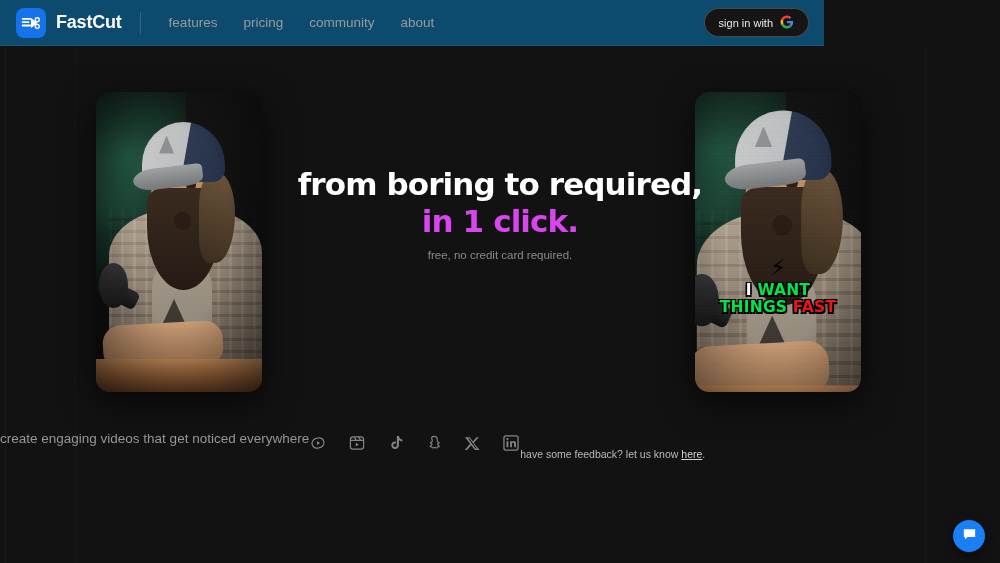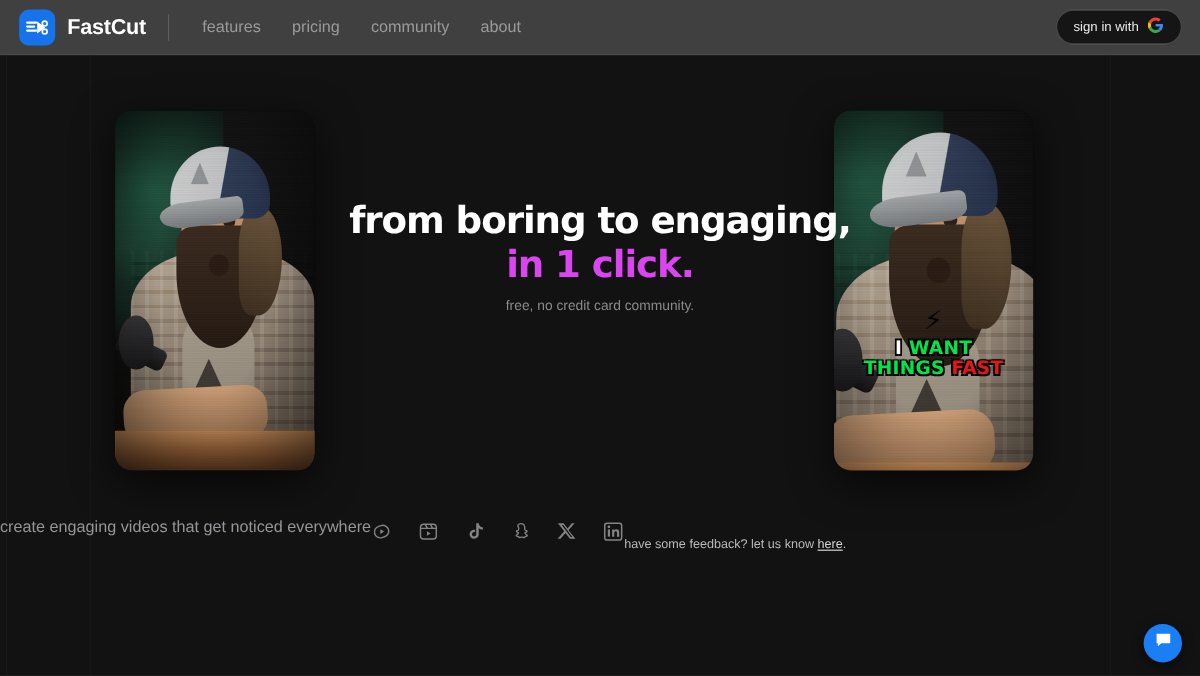--- a/index.html
+++ b/index.html
@@ -23,22 +23,22 @@
     position: absolute; left: 75px; top: 46px; bottom: 0; width: 1px;
     background: rgba(255,255,255,0.028);
   }
   .panel-edge-inner-right {
     position: absolute; left: 925px; top: 46px; bottom: 0; width: 1px;
     background: rgba(255,255,255,0.028);
   }
 
   
   header.topbar {
-    position: absolute; top: 0; left: 0; width: 1000px; height: 46px;
-    background: #404040;
+    position: absolute; top: 0; left: 0; width: 824px; height: 46px;
+    background: #0c4a6e;
     border-bottom: 1px solid rgba(255,255,255,0.055);
     display: flex; align-items: center;
   }
   .brand { display: flex; align-items: center; margin-left: 16px; }
   .logo-mark {
     width: 30px; height: 30px; border-radius: 8px;
     background: #1673ec;
     display: flex; align-items: center; justify-content: center;
     flex: none;
   }
@@ -368,24 +368,24 @@
         <span class="bolt">⚡</span>
         <span class="cap-w">I</span>
         <span class="cap-g">WANT</span><br>
         <span class="cap-g">THINGS</span>
         <span class="cap-r">FAST</span>
       </div>
     </div>
 
     <div class="center">
       <h1 class="headline">
-        <span>from boring to engaging,</span>
+        <span>from boring to required,</span>
         <span class="dim">in 1 click.</span>
       </h1>
-      <div class="subcta">free, no credit card community.</div>
+      <div class="subcta">free, no credit card required.</div>
     </div>
 
     <div class="footer-zone">
       <div class="tagline">create engaging videos that get noticed everywhere</div>
 
       <div class="socials">
         <span class="sic">
           <svg width="18" height="18" viewBox="0 0 24 24" fill="none" stroke="#c9c9ce" stroke-width="1.6">
             <rect x="4" y="5.5" width="16" height="13" rx="6.5" transform="rotate(-17 12 12)"></rect>
             <path d="M10.6 9.4l4.2 2.6-4.2 2.6z" fill="#c9c9ce" stroke="none"></path>

